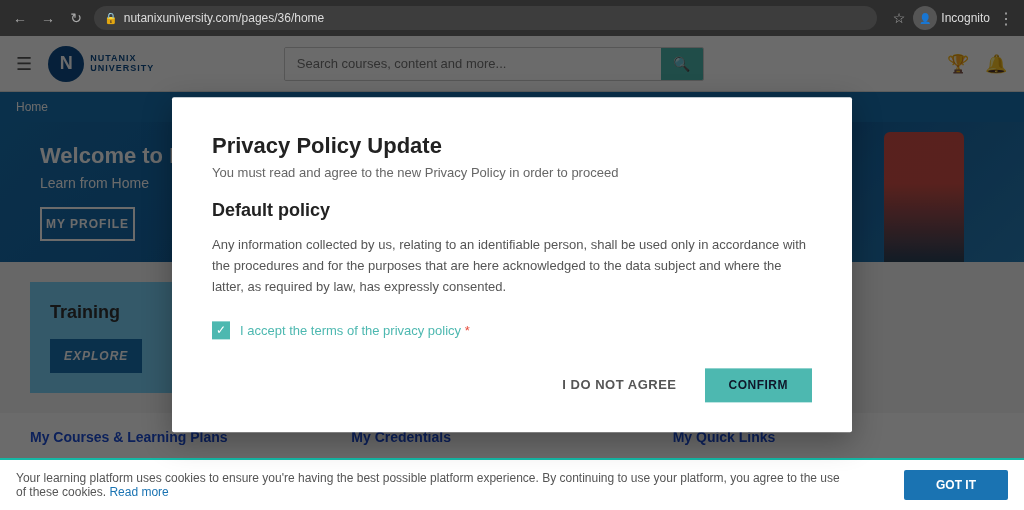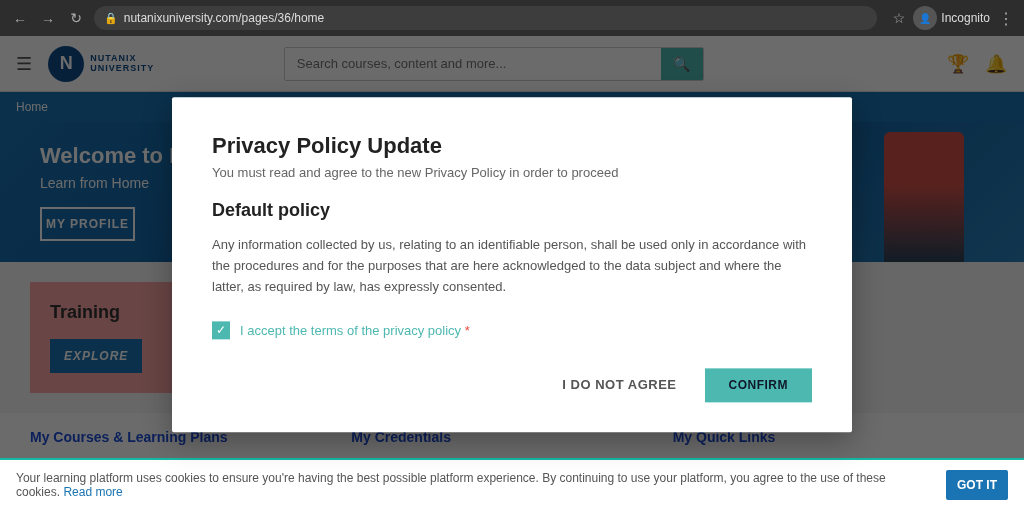--- a/index.html
+++ b/index.html
@@ -128,21 +128,21 @@
       opacity: 0.9;
     }
 
     
     .main-content {
       background: #f5f5f5;
       padding: 20px 30px;
       display: flex; gap: 20px;
     }
     .training-section {
-      background: #fca5a5; padding: 20px; min-width: 160px;
+      background: #7dd3fc; padding: 20px; min-width: 160px;
     }
     .section-title { font-size: 18px; font-weight: bold; color: #333; margin-bottom: 16px; }
     .explore-btn {
       background: #1a73b2; color: #fff; border: none;
       padding: 10px 14px; font-size: 12px; font-weight: bold;
       cursor: pointer; letter-spacing: 1px; font-style: italic;
     }
 
     
     .bottom-sections {
@@ -162,21 +162,21 @@
       padding: 0 16px;
       gap: 12px;
       font-size: 12px;
       color: #555;
       z-index: 10;
     }
     .cookie-text { flex: 1; }
     .cookie-link { color: #1a73b2; text-decoration: none; }
     .got-it-btn {
       background: #1a73b2; color: #fff; border: none;
-      padding: 8px 11px; font-size: 12px; font-weight: bold;
+      padding: 8px 32px; font-size: 12px; font-weight: bold;
       cursor: pointer; border-radius: 2px; margin-left: 44px;
     }
 
     
     .overlay {
       position: absolute;
       top: 36px; left: 0; right: 0; bottom: 42px;
       background: rgba(0,0,0,0.4);
       z-index: 5;
     }

